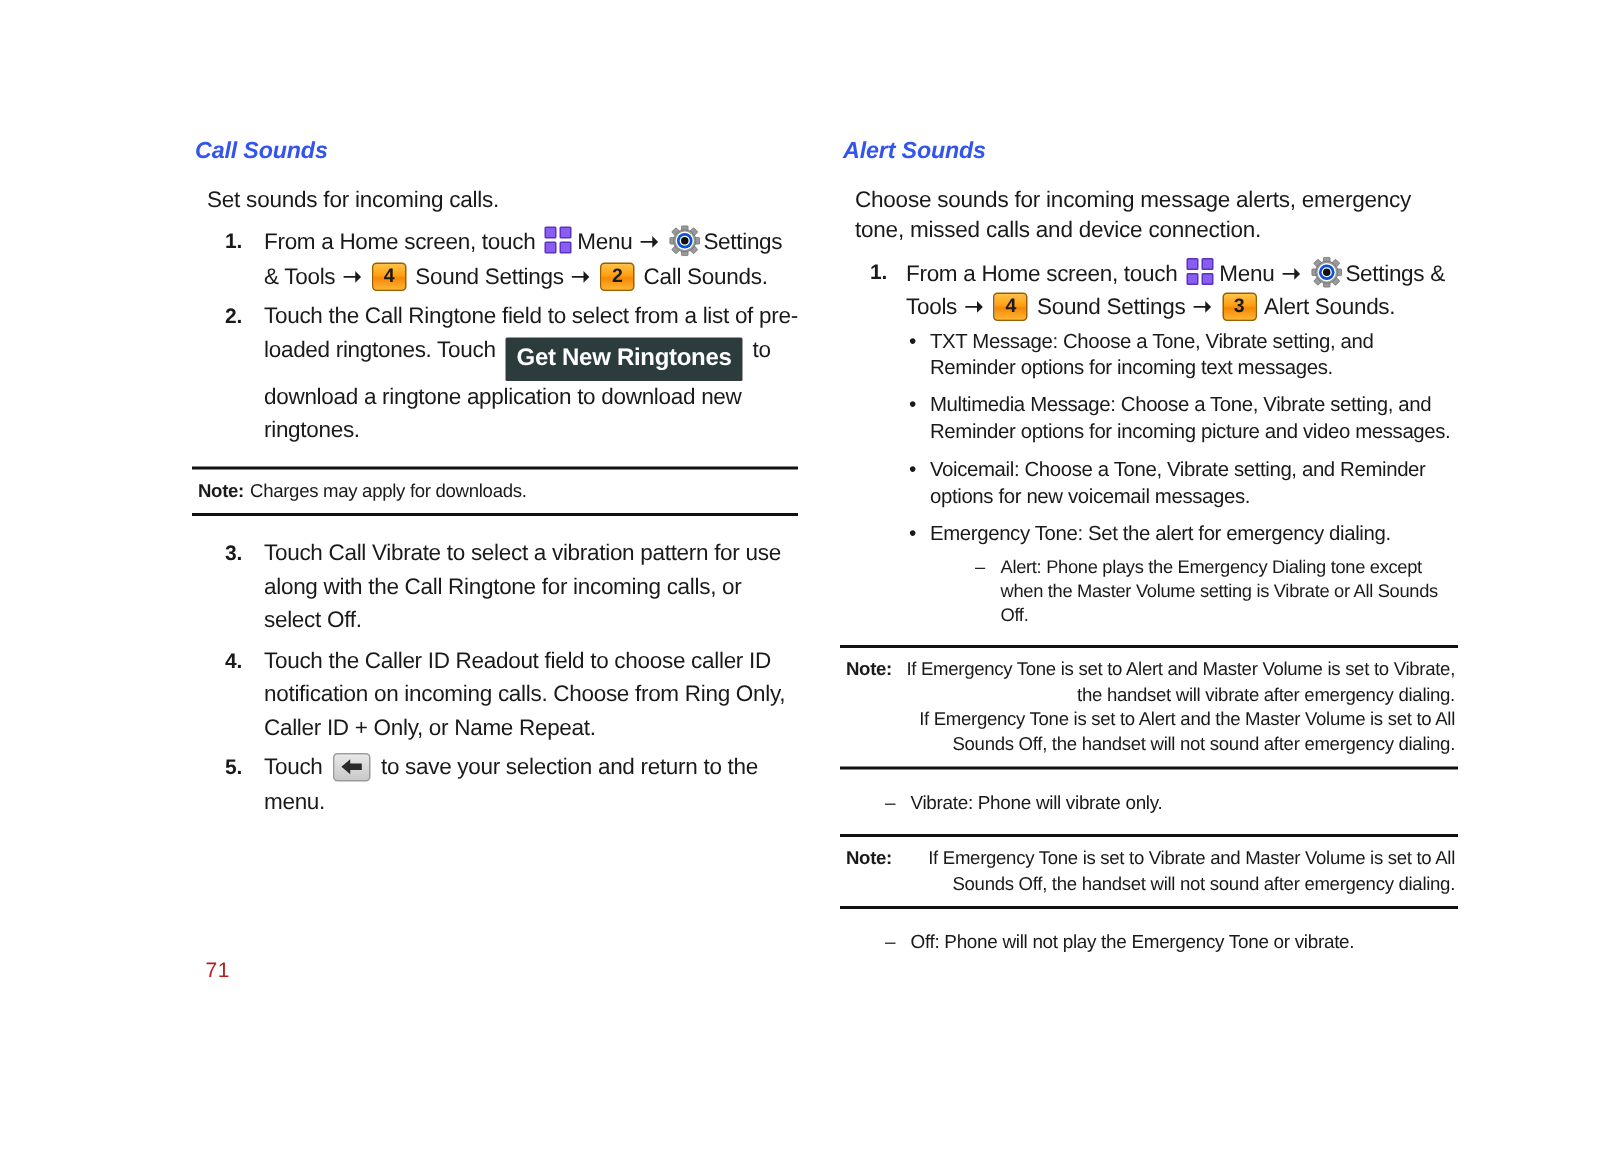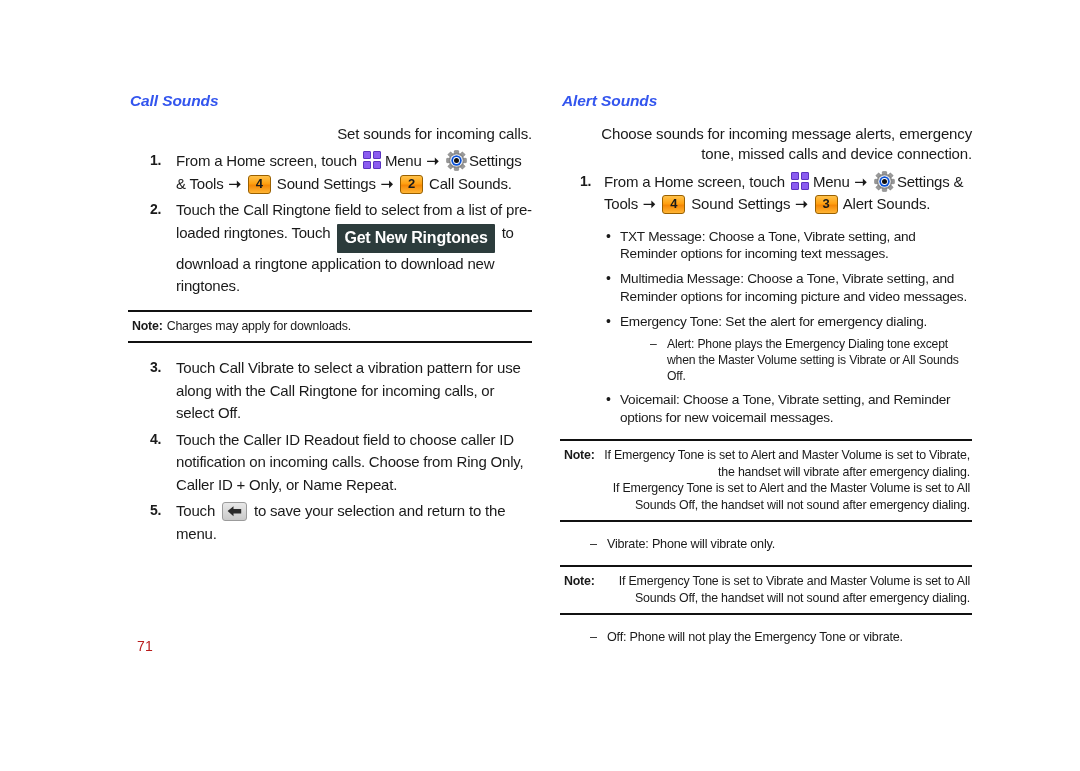--- a/index.html
+++ b/index.html
@@ -38,21 +38,20 @@
     letter-spacing: -0.1px;
     margin: 0 0 14px 2px;
   }
 
   
   .intro {
     font-size: 15px;
     line-height: 1.35;
     margin: 0 0 6px 10px;
     letter-spacing: -0.15px;
-    text-align: right;
   }
 
   ol.steps {
     list-style: none;
     margin: 0;
     padding: 0;
   }
   ol.steps > li {
     position: relative;
     padding-left: 48px;
@@ -71,21 +70,21 @@
   .col-right ol.steps > li { padding-left: 44px; }
   .col-right ol.steps > li .num { left: 20px; }
 
   b, strong { font-weight: normal; }
 
   .arrow { font-weight: bold; padding: 0 1px; }
 
   
   ul.bullets {
     list-style: none;
-    margin: 12px 0 0 0;
+    margin: 2px 0 0 0;
     padding: 0;
   }
   ul.bullets > li {
     position: relative;
     padding-left: 16px;
     font-size: 13.6px;
     line-height: 1.32;
     margin-bottom: 7px;
     letter-spacing: -0.25px;
   }
@@ -348,30 +347,30 @@
         <b>Tools</b><b class="arrow"> ➝ </b><span class="badge-num">4</span> <b>Sound Settings</b><b class="arrow"> ➝ </b><span class="badge-num">3</span> <b>Alert Sounds</b><span>.</span>
 
         <ul class="bullets">
           <li>
             <b>TXT Message</b><span>: Choose a Tone, Vibrate setting, and Reminder options for incoming text messages.</span>
           </li>
           <li>
             <b>Multimedia Message</b><span>: Choose a Tone, Vibrate setting, and Reminder options for incoming picture and video messages.</span>
           </li>
           <li>
+            <b>Voicemail</b><span>: Choose a Tone, Vibrate setting, and Reminder options for new voicemail messages.</span>
+          </li>
+          <li>
             <b>Emergency Tone</b><span>: Set the alert for emergency dialing.</span>
             <ul class="dashes">
               <li>
                 <b>Alert</b><span>: Phone plays the Emergency Dialing tone except when the Master Volume setting is Vibrate or All Sounds Off.</span>
               </li>
             </ul>
           </li>
-          <li>
-            <b>Voicemail</b><span>: Choose a Tone, Vibrate setting, and Reminder options for new voicemail messages.</span>
-          </li>
         </ul>
       </li>
     </ol>
 
     <div class="note wide-label">
       <div class="note-body">
         <span class="note-label">Note:</span>
         <span class="note-text"><span>If Emergency Tone is set to </span><b>Alert</b><span> and Master Volume is set to </span><b>Vibrate</b><span>, the handset will vibrate after emergency dialing.</span><br><span>If Emergency Tone is set to </span><b>Alert</b><span> and the Master Volume is set to </span><b>All Sounds Off</b><span>, the handset will not sound after emergency dialing.</span>
         </span>
       </div>

